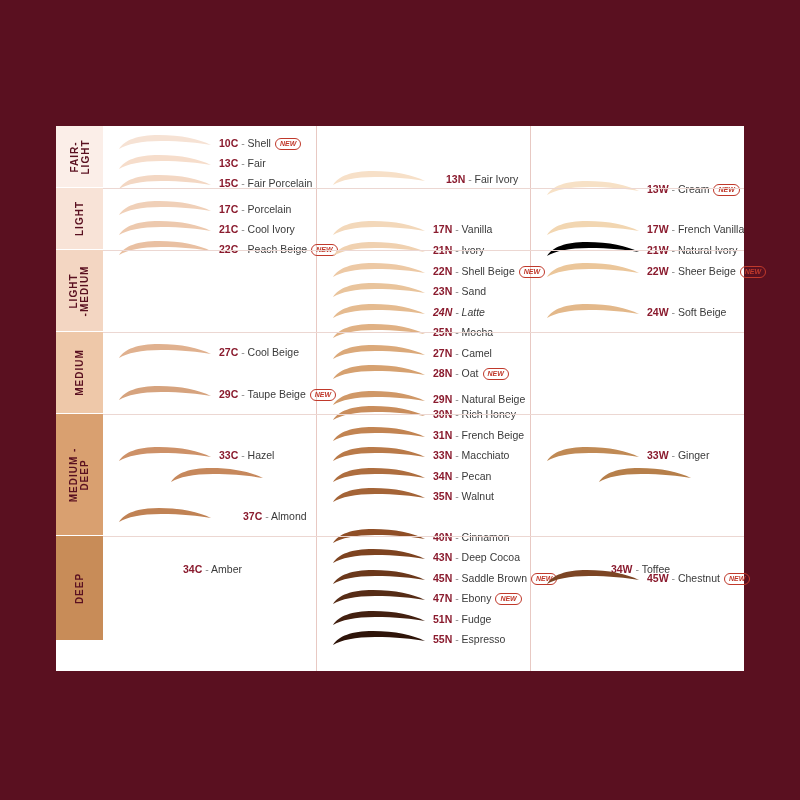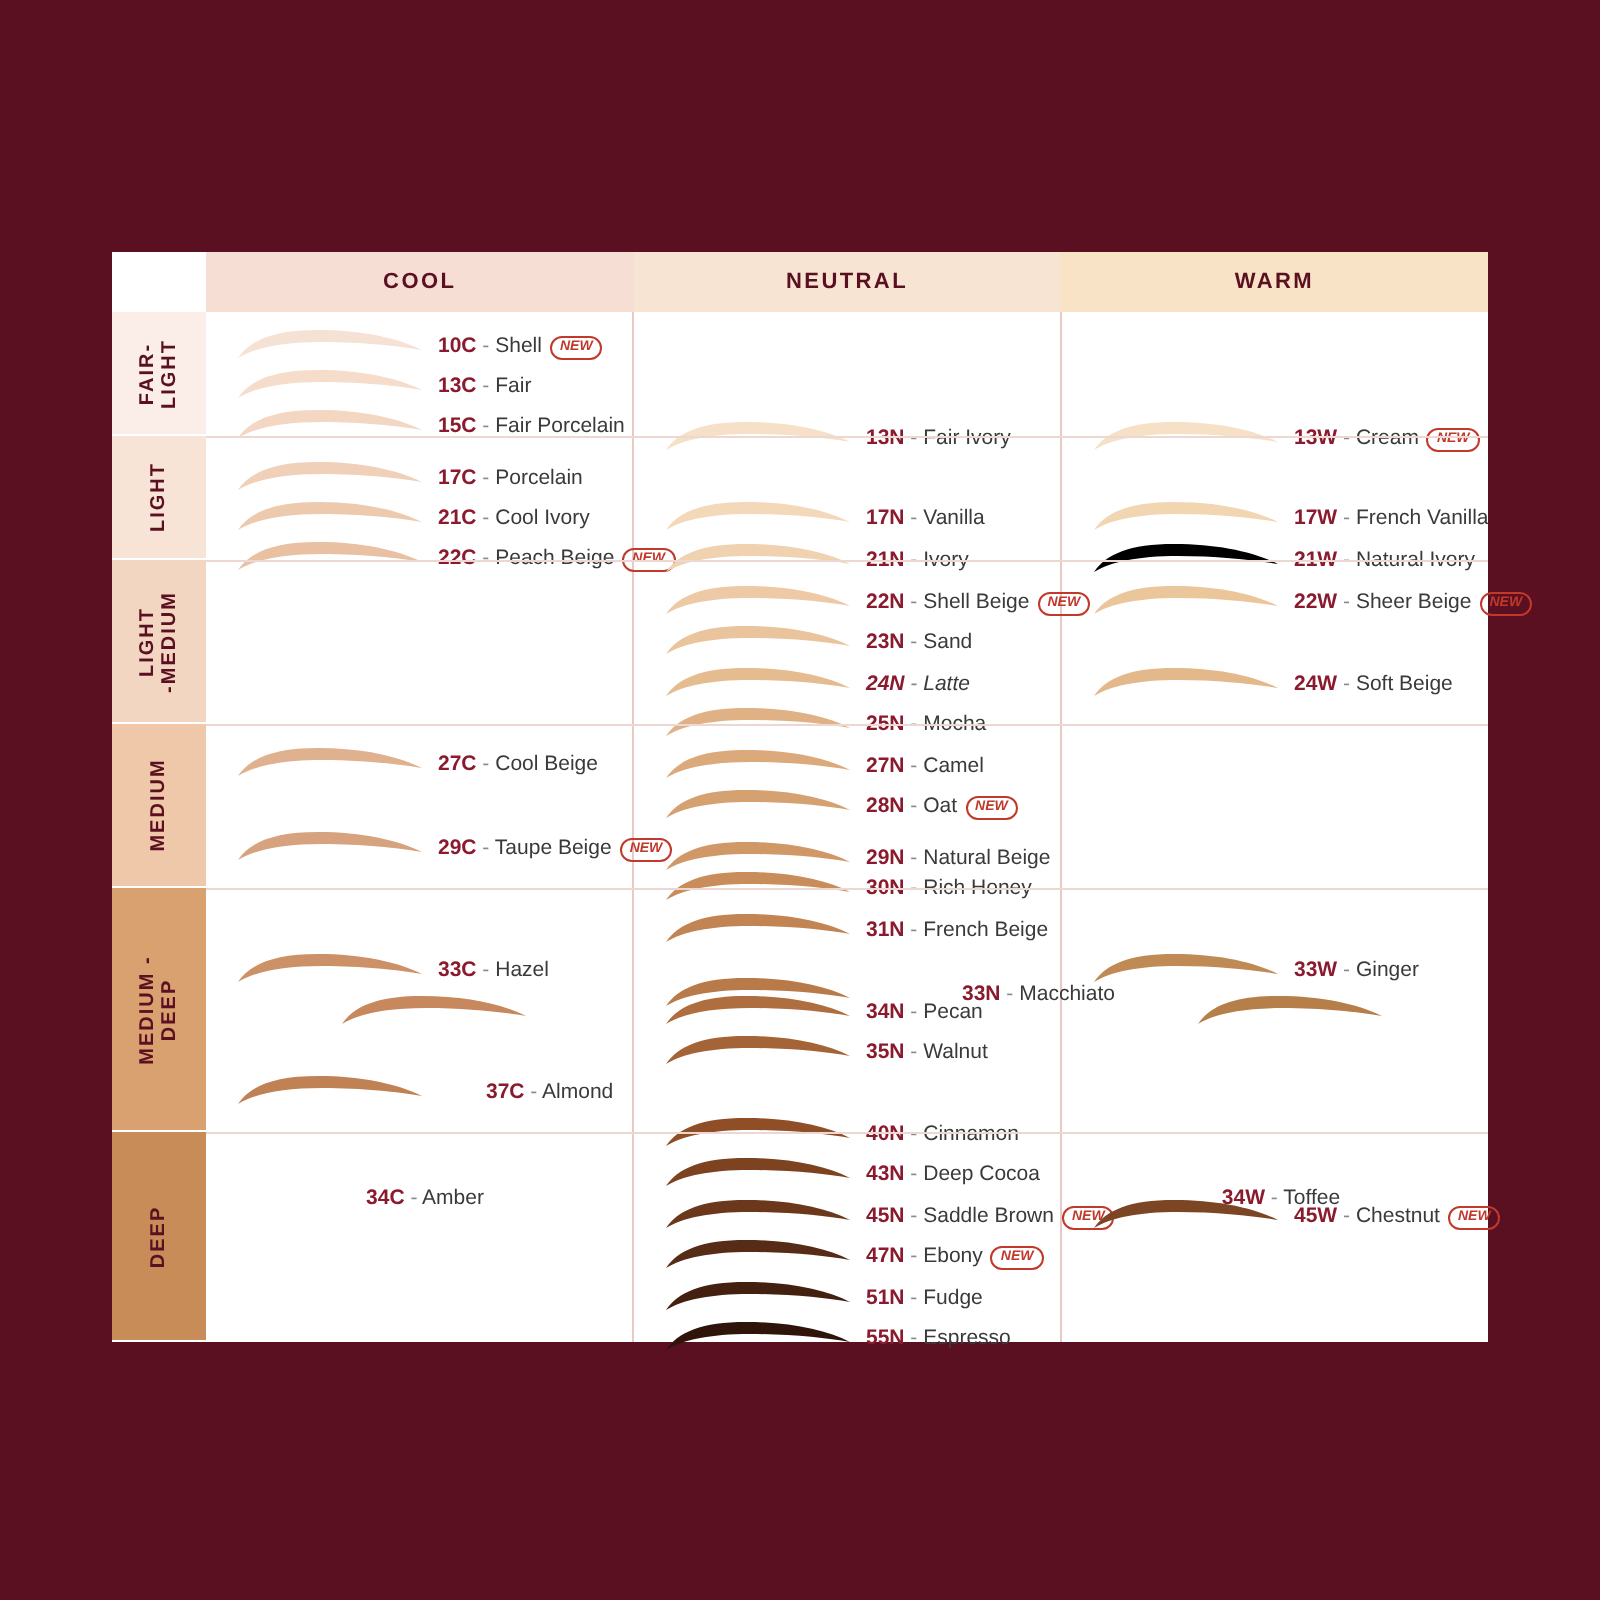--- a/index.html
+++ b/index.html
@@ -99,32 +99,20 @@
   .bandline{
     position:absolute;left:0;right:0;height:1px;background:#ecd7d2;
   }
 </style>
 </head>
 <body>
 
 <div class="page">
   <div class="chart">
 
-    <div class="hdr">
-      <div class="corner"></div>
-      <div class="cell cool">
-        <span>COOL</span>
-      </div>
-      <div class="cell neutral">
-        <span>NEUTRAL</span>
-      </div>
-      <div class="cell warm">
-        <span>WARM</span>
-      </div>
-    </div>
 
     <div class="body">
       <div class="railcol" id="rail">
           <div class="rail" style="height: 62px; background: rgb(251, 238, 232);">
             <span>FAIR-<br>LIGHT</span>
           </div>
           <div class="rail" style="height: 62px; background: rgb(248, 227, 215);">
             <span>LIGHT</span>
           </div>
           <div class="rail" style="height: 82px; background: rgb(243, 214, 194);">
@@ -225,21 +213,21 @@
             <div class="swatchrow" style="top: 381px; gap: 24px;">
               <div class="stroke">
                 <svg width="96" height="18" viewBox="0 0 96 18">
                   <path d="M2,15 C8,6 20,1 42,1 C64,1 82,5 94,11 C82,9 64,7 44,7 C24,7 10,10 2,15 Z" fill="#c08254"></path>
                 </svg>
               </div>
               <div class="lbl"><span class="code">37C</span><span class="dash"> - </span><span>Almond</span></div>
             </div>
           </div>
         <div class="col neutral" id="col-neutral">
-            <div class="swatchrow" style="top: 54px;">
+            <div class="swatchrow" style="top: 44px; gap: 13px;">
               <div class="stroke">
                 <svg width="96" height="18" viewBox="0 0 96 18">
                   <path d="M2,15 C8,6 20,1 42,1 C64,1 82,5 94,11 C82,9 64,7 44,7 C24,7 10,10 2,15 Z" fill="#f7e0c8"></path>
                 </svg>
               </div>
               <div class="lbl"><span class="code">13N</span><span class="dash"> - </span><span>Fair Ivory</span></div>
             </div>
             <div class="swatchrow" style="top: 94px;">
               <div class="stroke">
                 <svg width="96" height="18" viewBox="0 0 96 18">
@@ -321,21 +309,21 @@
               <div class="lbl"><span class="code">30N</span><span class="dash"> - </span><span>Rich Honey</span></div>
             </div>
             <div class="swatchrow" style="top: 300px;">
               <div class="stroke">
                 <svg width="96" height="18" viewBox="0 0 96 18">
                   <path d="M2,15 C8,6 20,1 42,1 C64,1 82,5 94,11 C82,9 64,7 44,7 C24,7 10,10 2,15 Z" fill="#c28452"></path>
                 </svg>
               </div>
               <div class="lbl"><span class="code">31N</span><span class="dash"> - </span><span>French Beige</span></div>
             </div>
-            <div class="swatchrow" style="top: 332px; gap: 48px;">
+            <div class="swatchrow" style="top: 320px;">
               <div class="stroke">
                 <svg width="96" height="18" viewBox="0 0 96 18">
                   <path d="M2,15 C8,6 20,1 42,1 C64,1 82,5 94,11 C82,9 64,7 44,7 C24,7 10,10 2,15 Z" fill="#b97a49"></path>
                 </svg>
               </div>
               <div class="lbl"><span class="code">33N</span><span class="dash"> - </span><span>Macchiato</span></div>
             </div>
             <div class="swatchrow" style="top: 341px;">
               <div class="stroke">
                 <svg width="96" height="18" viewBox="0 0 96 18">

